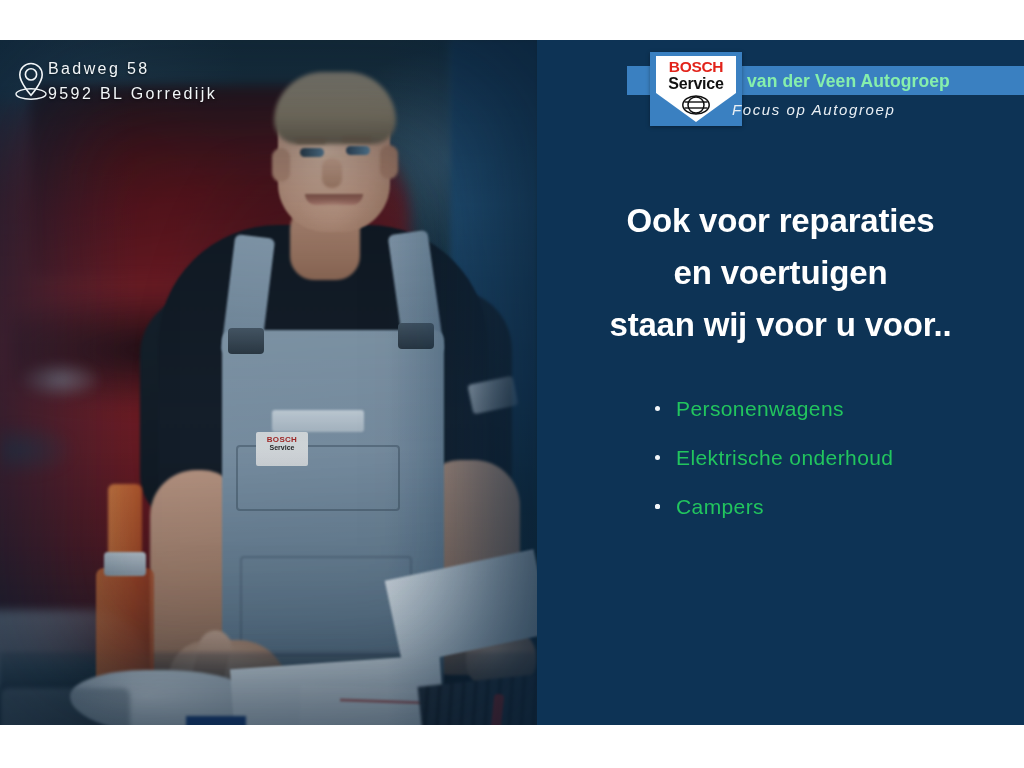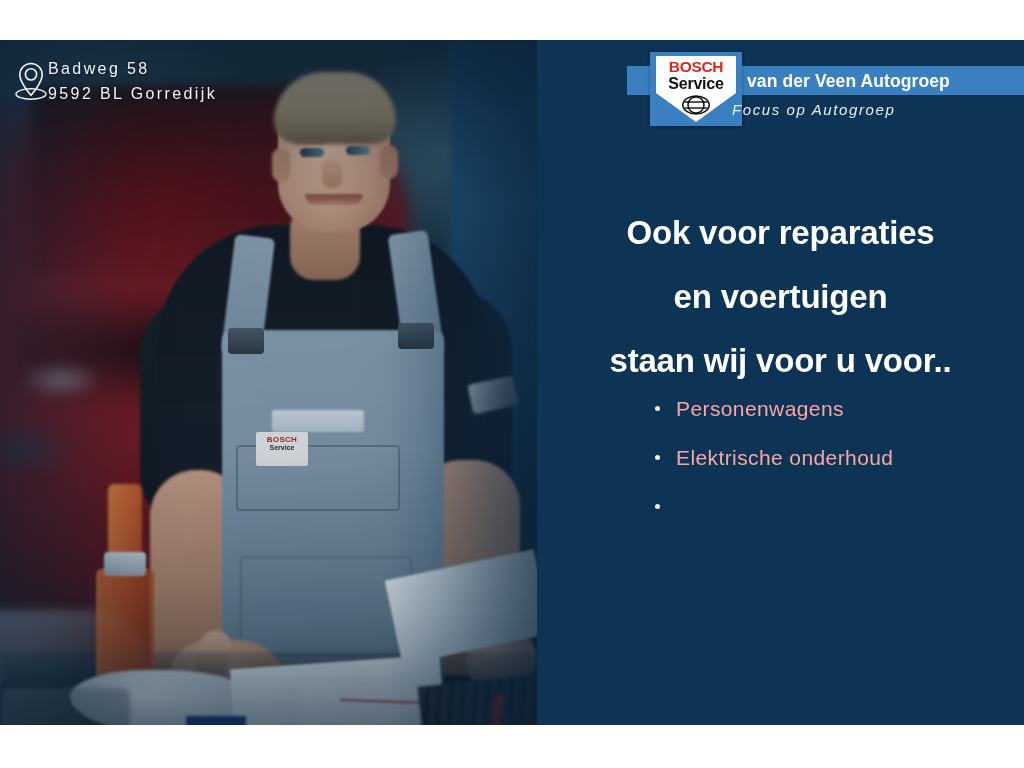--- a/index.html
+++ b/index.html
@@ -314,21 +314,21 @@
     width: 397px;
     height: 29px;
     background: #3a80c1;
   }
   #company-name {
     position: absolute;
     left: 210px;  
     top: 29px;
     width: 270px;
     height: 24px;
-    color: #ffffff;
+    color: #86efac;
     font: bold 17.5px/24px "Liberation Sans", sans-serif;
     letter-spacing: .1px;
     white-space: nowrap;
   }
   #tagline {
     position: absolute;
     left: 195px;  
     top: 60px;
     color: #e9eff4;
     font: italic 15px/20px "Liberation Sans", sans-serif;
@@ -378,35 +378,35 @@
   
   #headline {
     position: absolute;
     left: 0; top: 155px;
     width: 487px;
     text-align: center;
     color: #ffffff;
     font: bold 33px/52px "Liberation Sans", sans-serif;
     letter-spacing: -.2px;
   }
-  #headline .hl-line { display: block; margin-top: 12px; }
+  #headline .hl-line { display: block; }
 
   
   #bullets {
     position: absolute;
     left: 118px;
     top: 352px;
     width: 360px;
     list-style: none;
     margin: 0;
     padding: 0;
   }
   #bullets li {
     position: relative;
-    color: #fca5a5;
+    color: #22c55e;
     font: 21px/34px "Liberation Sans", sans-serif;
     letter-spacing: .4px;
     padding-left: 21px;
     margin-bottom: 15px;
   }
   #bullets li .dot {
     position: absolute;
     left: 0; top: 14px;
     width: 5px; height: 5px;
     background: #f2f6f9;
@@ -530,16 +530,20 @@
         <span class="dot"></span>
         <span>Personenwagens</span>
       </li>
       <li>
         <span class="dot"></span>
         <span>Elektrische onderhoud</span>
       </li>
       <li>
         <span class="dot"></span>
       </li>
+      <li>
+        <span class="dot"></span>
+        <span>Campers</span>
+      </li>
     </ul>
 
   </div>
 </div>
 
 </body></html>

